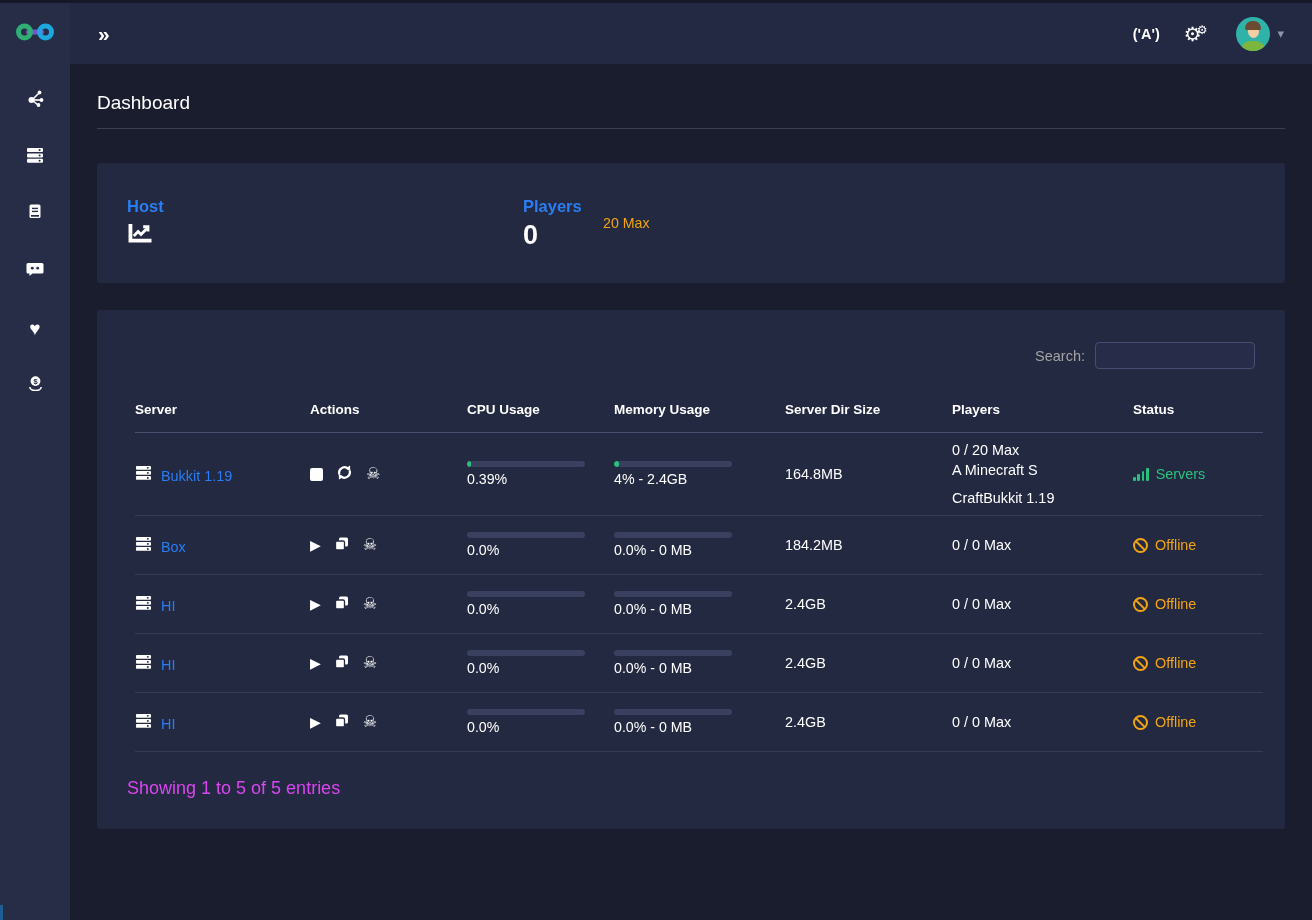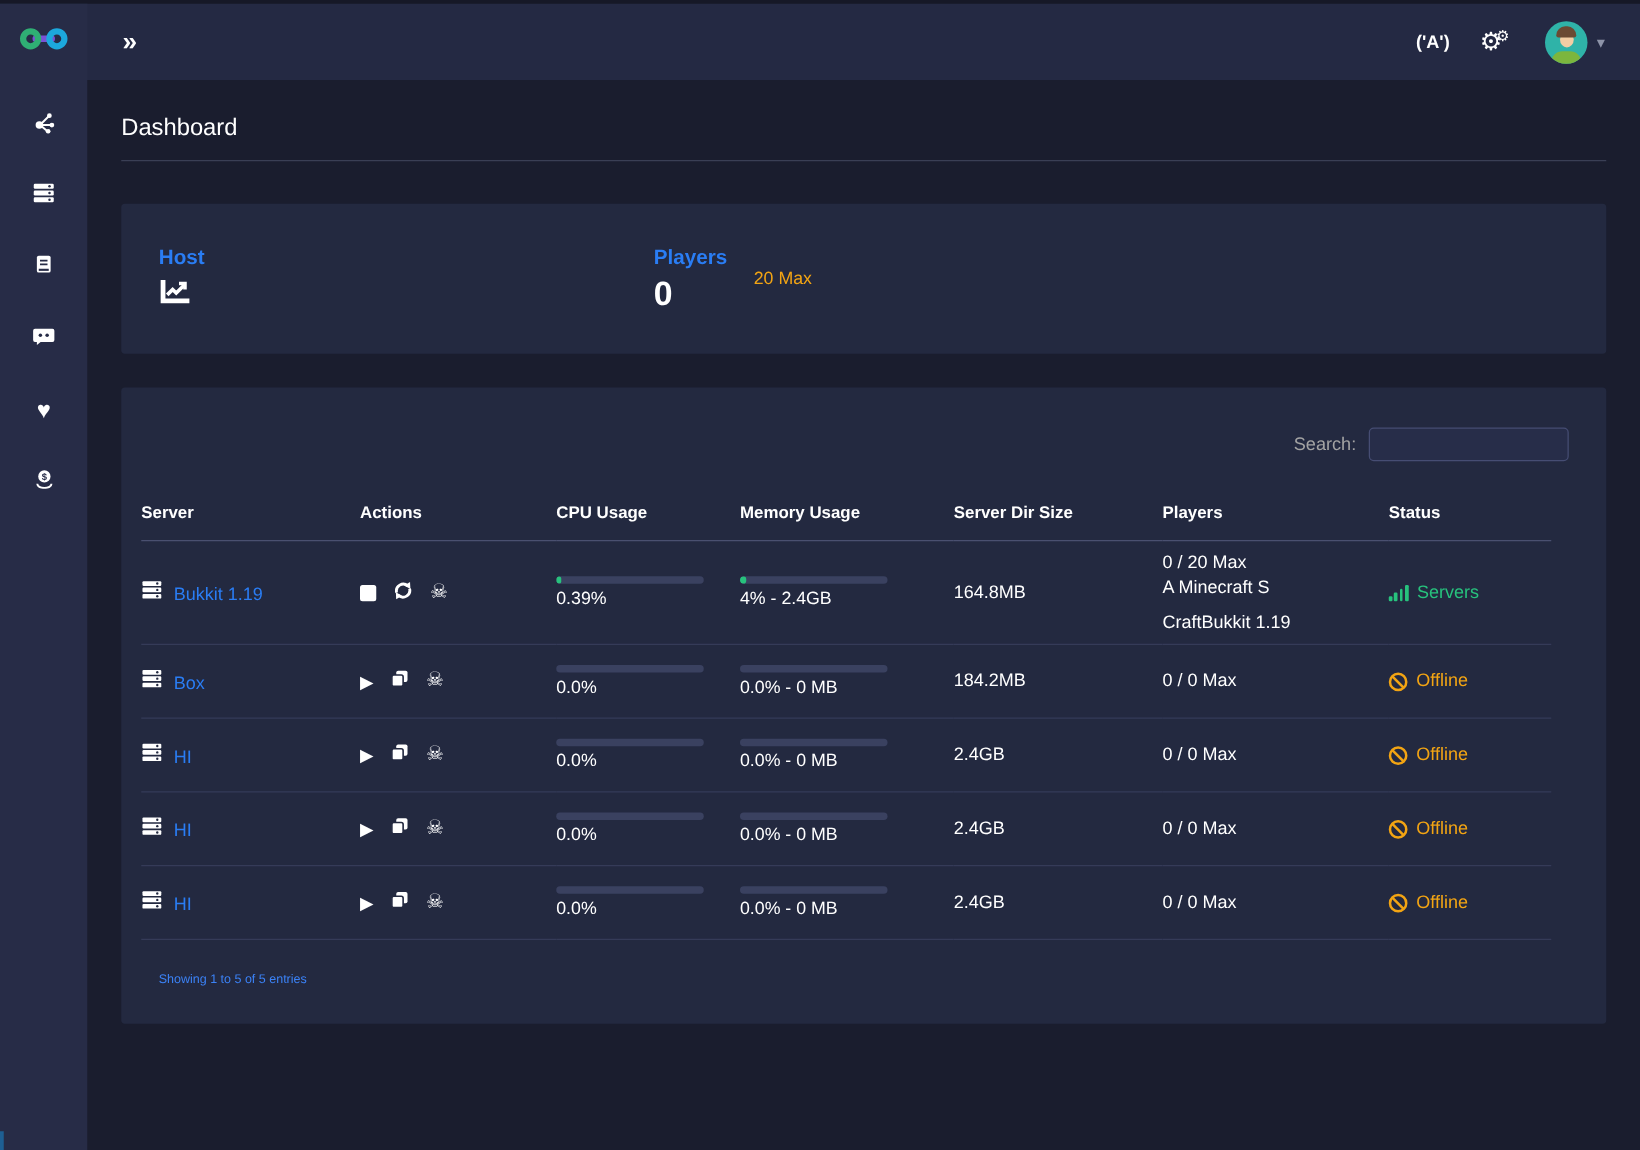--- a/index.html
+++ b/index.html
@@ -69,21 +69,21 @@
                  display:flex; align-items:center; justify-content:center;
                  font-size:14px; font-weight:bold; line-height:1; }
 
   .search-row { display:flex; justify-content:flex-end; align-items:center;
                 padding:32px 30px 20px 30px; gap:10px; }
   .search-label { font-size:14.5px; color:#a3a3a3; }
   .search-input { width:160px; height:27px; background:#272d49; border:1px solid #464d73;
                   border-radius:4px; color:#fff; padding:0 8px; font-size:13px; outline:none;
                   font-family:"Liberation Sans", sans-serif; }
 
-  table.servers { width:calc(100% - 60px); margin:0 16px; border-collapse:collapse; }
+  table.servers { width:calc(100% - 60px); margin:0 38px; border-collapse:collapse; }
   th { text-align:left; font-size:13.5px; font-weight:700; color:#fff;
        padding:13px 6px 15px 0; border-bottom:1px solid #4a5070; }
   td { border-bottom:1px solid #353b58; font-size:14.4px; color:#fff;
        vertical-align:middle; padding:6px 6px 6px 0; }
   tr.row td { height:59px; }
   tr.row-tall td { height:83px; }
   col.c-server{width:175px} col.c-actions{width:157px} col.c-cpu{width:147px}
   col.c-mem{width:171px} col.c-dir{width:167px} col.c-players{width:181px} col.c-status{width:130px}
 
   .server-cell { display:flex; align-items:flex-end; gap:9px; }
@@ -104,21 +104,21 @@
   .status-cell { display:flex; align-items:center; gap:7px; font-size:14.4px; }
   .sig-bars { display:inline-flex; align-items:flex-end; gap:1.5px; }
   .sig-bars i { display:block; width:2.8px; background:#27c27d; border-radius:1px; }
   .sig-bars i:nth-child(1){height:4px} .sig-bars i:nth-child(2){height:7px}
   .sig-bars i:nth-child(3){height:9.5px} .sig-bars i:nth-child(4){height:13px}
   .ban-icon { width:15px; height:15px; border:2.4px solid #f2a413; border-radius:50%;
               position:relative; display:inline-block; }
   .ban-icon::after { content:""; position:absolute; left:4.2px; top:-1px; width:2.4px; height:12.5px;
                      background:#f2a413; transform:rotate(-45deg); }
 
-  .table-footer { padding:26px 30px 30px 30px; color:#3b82f6; font-size:10px; }
+  .table-footer { padding:26px 30px 30px 30px; color:#d946ef; font-size:18px; }
 </style>
 </head>
 <body>
 
 <div class="app">
 
   <header class="topbar">
     <div class="logo-box">
       <span>
         <svg width="40" height="26" viewBox="0 0 40 26">

